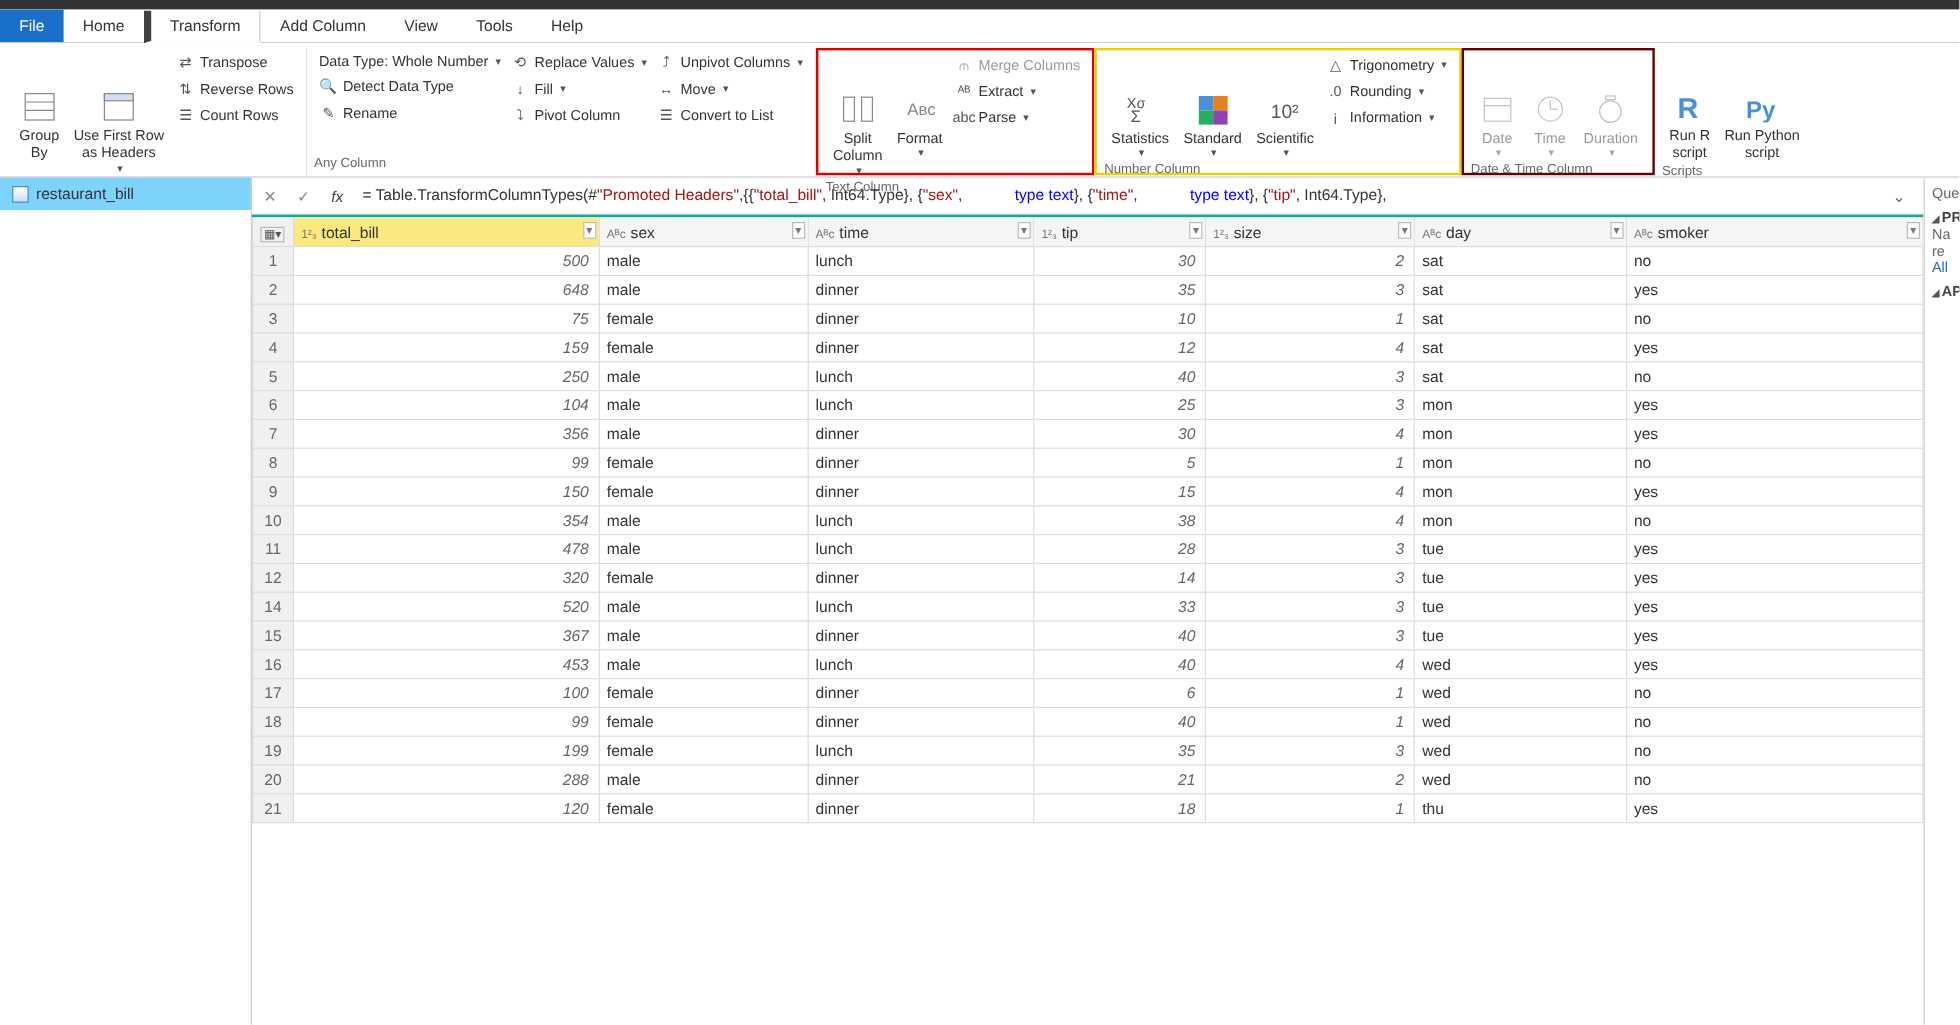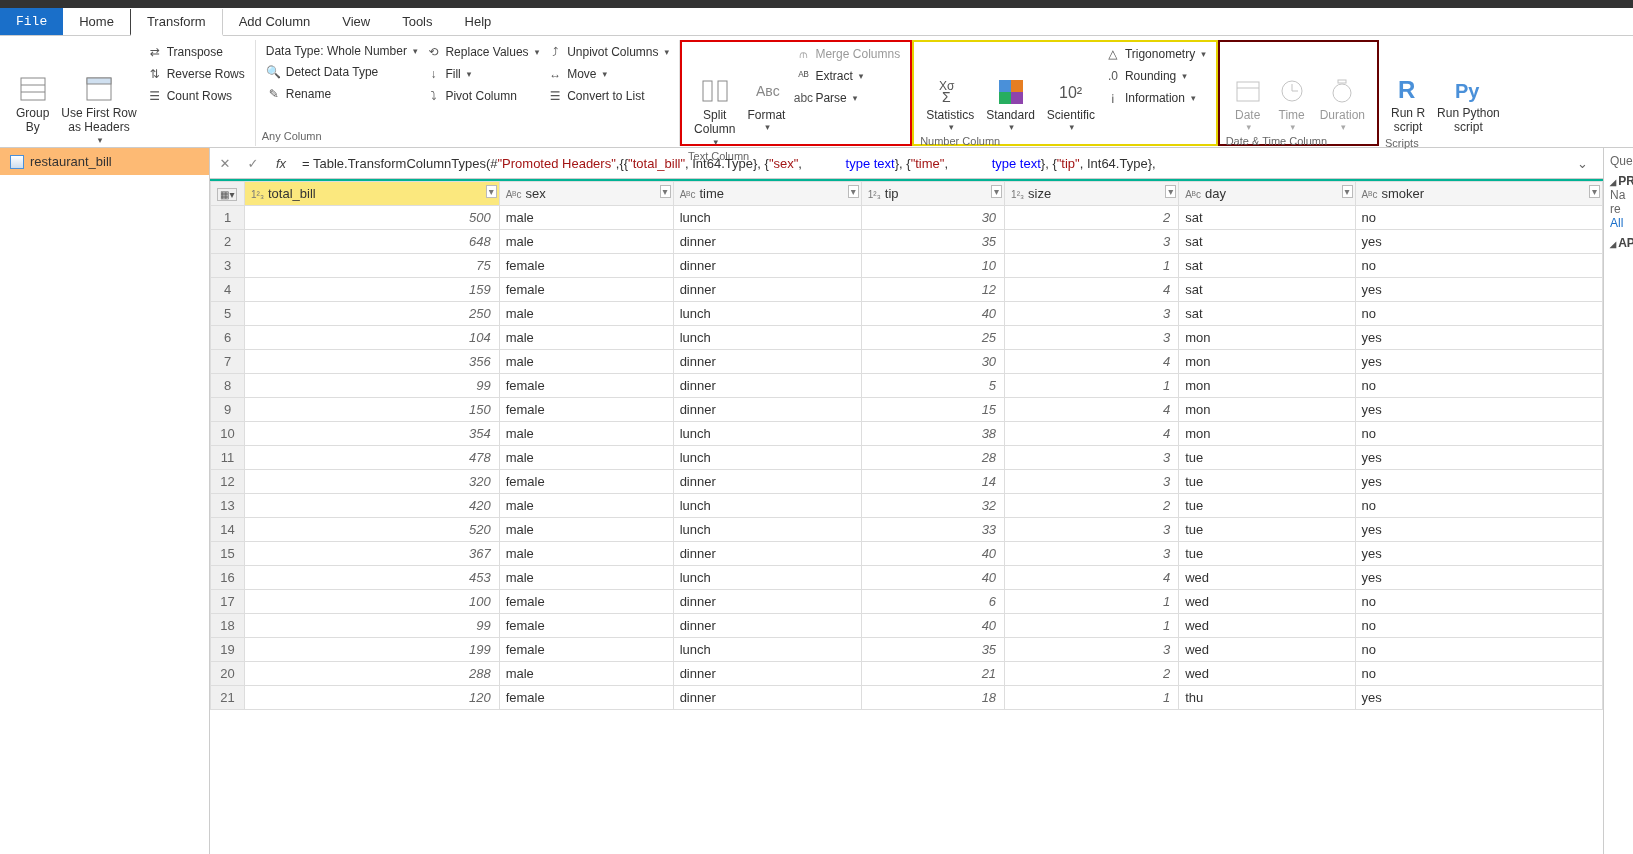--- a/index.html
+++ b/index.html
@@ -2,42 +2,42 @@
 <html><head>
 <meta charset="utf-8">
 <style>
 * { box-sizing: border-box; margin: 0; padding: 0; font-family: "Segoe UI", sans-serif; }
 body { background: #fff; font-size: 13px; color: #333; overflow: hidden; }
 
 .topbar { background: #333; height: 8px; }
 
 .menu { display: flex; background: #fff; border-bottom: 1px solid #ccc; height: 28px; align-items: stretch; }
 .menu-item { padding: 4px 16px; cursor: pointer; font-size: 13px; display:flex; align-items:center;}
-.menu-item.file { background: #1a6fc9; color: #fff; font-family: Liberation Mono, monospace; }
-.menu-item.active { background: #fff; border-bottom: 2px solid #fff; position: relative; top: 1px; border-left:1px solid #404040; border-right:1px solid #ccc;}
+.menu-item.file { background: #1a6fc9; color: #fff; }
+.menu-item.active { background: #fff; border-bottom: 2px solid #fff; position: relative; top: 1px; border-left:6px solid #404040; border-right:1px solid #ccc;}
 
 .ribbon { display: flex; background: #fff; padding: 4px 4px 0 4px; height: 112px; border-bottom:1px solid #ccc;}
 .ribbon-group { border-right: 1px solid #e0e0e0; padding: 2px 6px; display: flex; flex-direction: column; height: 106px;}
 .ribbon-group-content { display: flex; flex: 1; align-items: flex-start;}
 .ribbon-label { text-align: left; font-size: 11px; color: #666; margin-top:auto; padding-bottom:2px;}
 .rbtn-big { display: flex; flex-direction: column; align-items: center; padding: 2px 6px; cursor: pointer; font-size: 12px; text-align:center; line-height:1.2;margin-top:31px;}
 .rbtn-big .icon { width: 32px; height: 28px; margin-bottom: 3px; display:flex; align-items:center; justify-content:center;}
 .rbtn-col { display:flex; flex-direction:column; gap:2px; justify-content:flex-start;}
 .rbtn-small { display: flex; align-items: center; padding: 2px 4px; cursor: pointer; font-size: 12px; white-space:nowrap; gap:4px;}
 .rbtn-small .sicon { width:16px; height:16px; display:inline-flex; align-items:center; justify-content:center; color:#555;}
 .dd { font-size:9px; color:#555; margin-left:2px;}
 .highlight-red { border: 2px solid #d00; }
 .highlight-yellow { border: 2px solid #e6d400; }
 .highlight-dark { border: 2px solid #600; }
 .dim { opacity: 0.5; }
 
 .body-area { display: flex; height: calc(100vh - 148px); }
 .queries-pane { width: 210px; border-right: 1px solid #ccc; display:flex; flex-direction:column;}
 .queries-header { padding: 8px 10px; font-size: 14px; color: #555; display:flex; justify-content:space-between; align-items:center; border-bottom:1px solid #eee;}
-.query-item { padding: 6px 10px; display:flex; align-items:center; gap:6px; background:#fdba74; cursor:pointer;}
+.query-item { padding: 6px 10px; display:flex; align-items:center; gap:6px; background:#7dd3fc; cursor:pointer;}
 .qicon { width:14px; height:14px; border:1px solid #4a90d9; background:linear-gradient(#fff,#cde); }
 
 .main { flex:1; display:flex; flex-direction:column; overflow:hidden;}
 .formula-bar { display:flex; align-items:center; border-bottom:1px solid #ccc; padding:4px; gap:6px;}
 .fb-btn { width:22px; height:22px; display:flex; align-items:center; justify-content:center; color:#888; cursor:pointer;}
 .fx { font-style:italic; font-size:13px; color:#444;}
 .formula-text { flex:1; font-family:Consolas,monospace; font-size:13px; padding:2px 4px; white-space:nowrap; overflow:hidden;}
 .formula-text .kw-str { color:#a31515;}
 .formula-text .kw-type { color:#0000ff;padding-left:40px;}
 .fb-expand { width:22px; color:#666; cursor:pointer;}
@@ -479,30 +479,20 @@
               <td class="rowhdr">12</td>
               <td class="num">320</td>
               <td>female</td>
               <td>dinner</td>
               <td class="num">14</td>
               <td class="num">3</td>
               <td>tue</td>
               <td>yes</td>
             </tr>
             <tr>
-              <td class="rowhdr">13</td>
-              <td class="num">420</td>
-              <td>male</td>
-              <td>lunch</td>
-              <td class="num">32</td>
-              <td class="num">2</td>
-              <td>tue</td>
-              <td>no</td>
-            </tr>
-            <tr>
               <td class="rowhdr">14</td>
               <td class="num">520</td>
               <td>male</td>
               <td>lunch</td>
               <td class="num">33</td>
               <td class="num">3</td>
               <td>tue</td>
               <td>yes</td>
             </tr>
             <tr>

